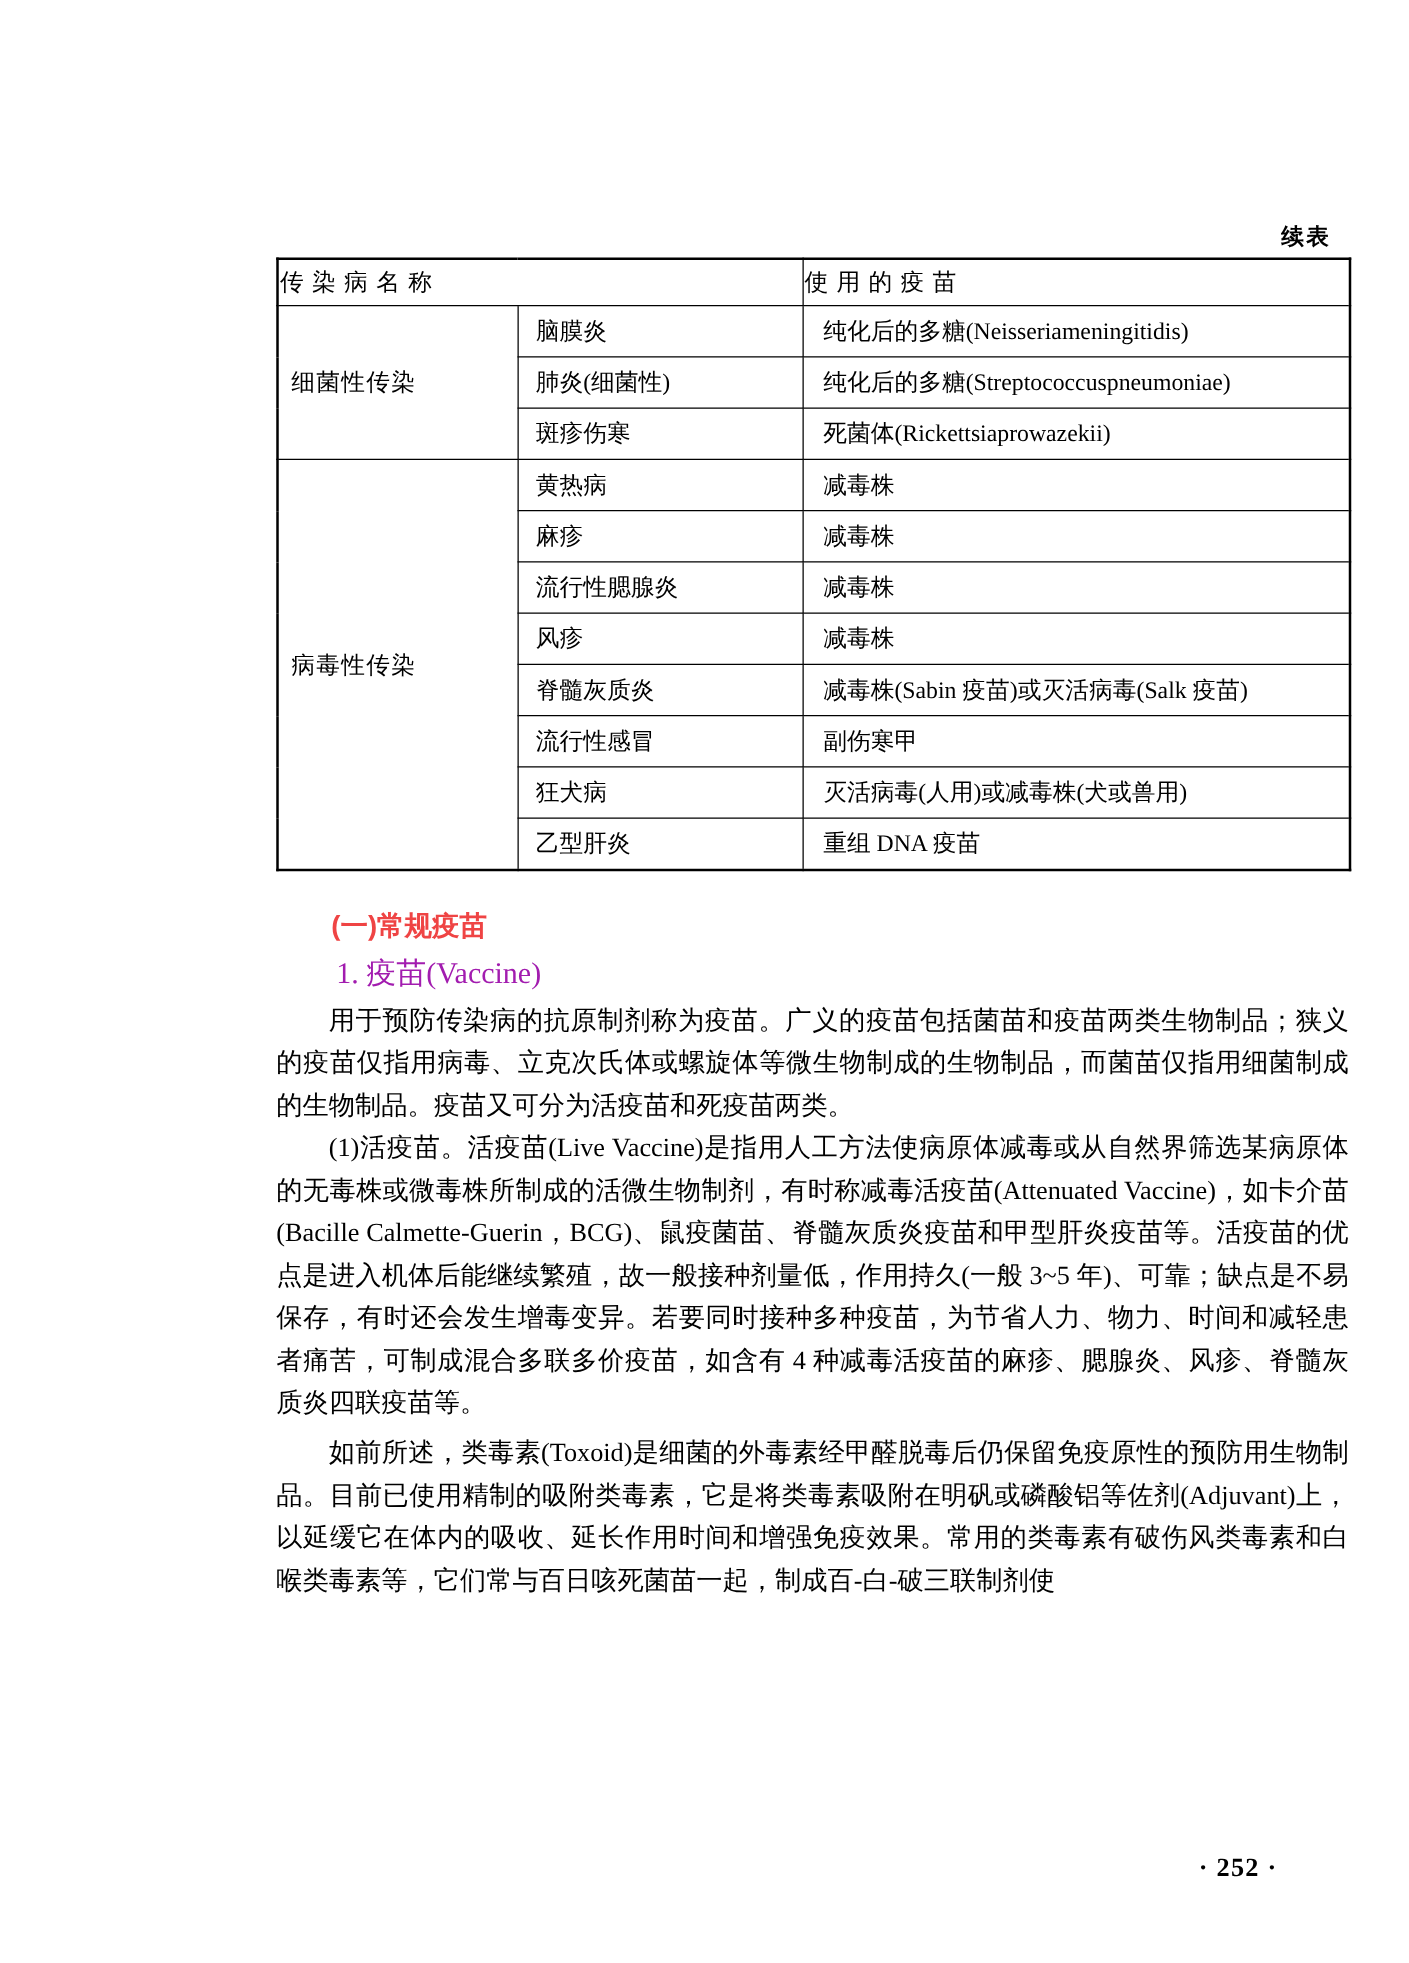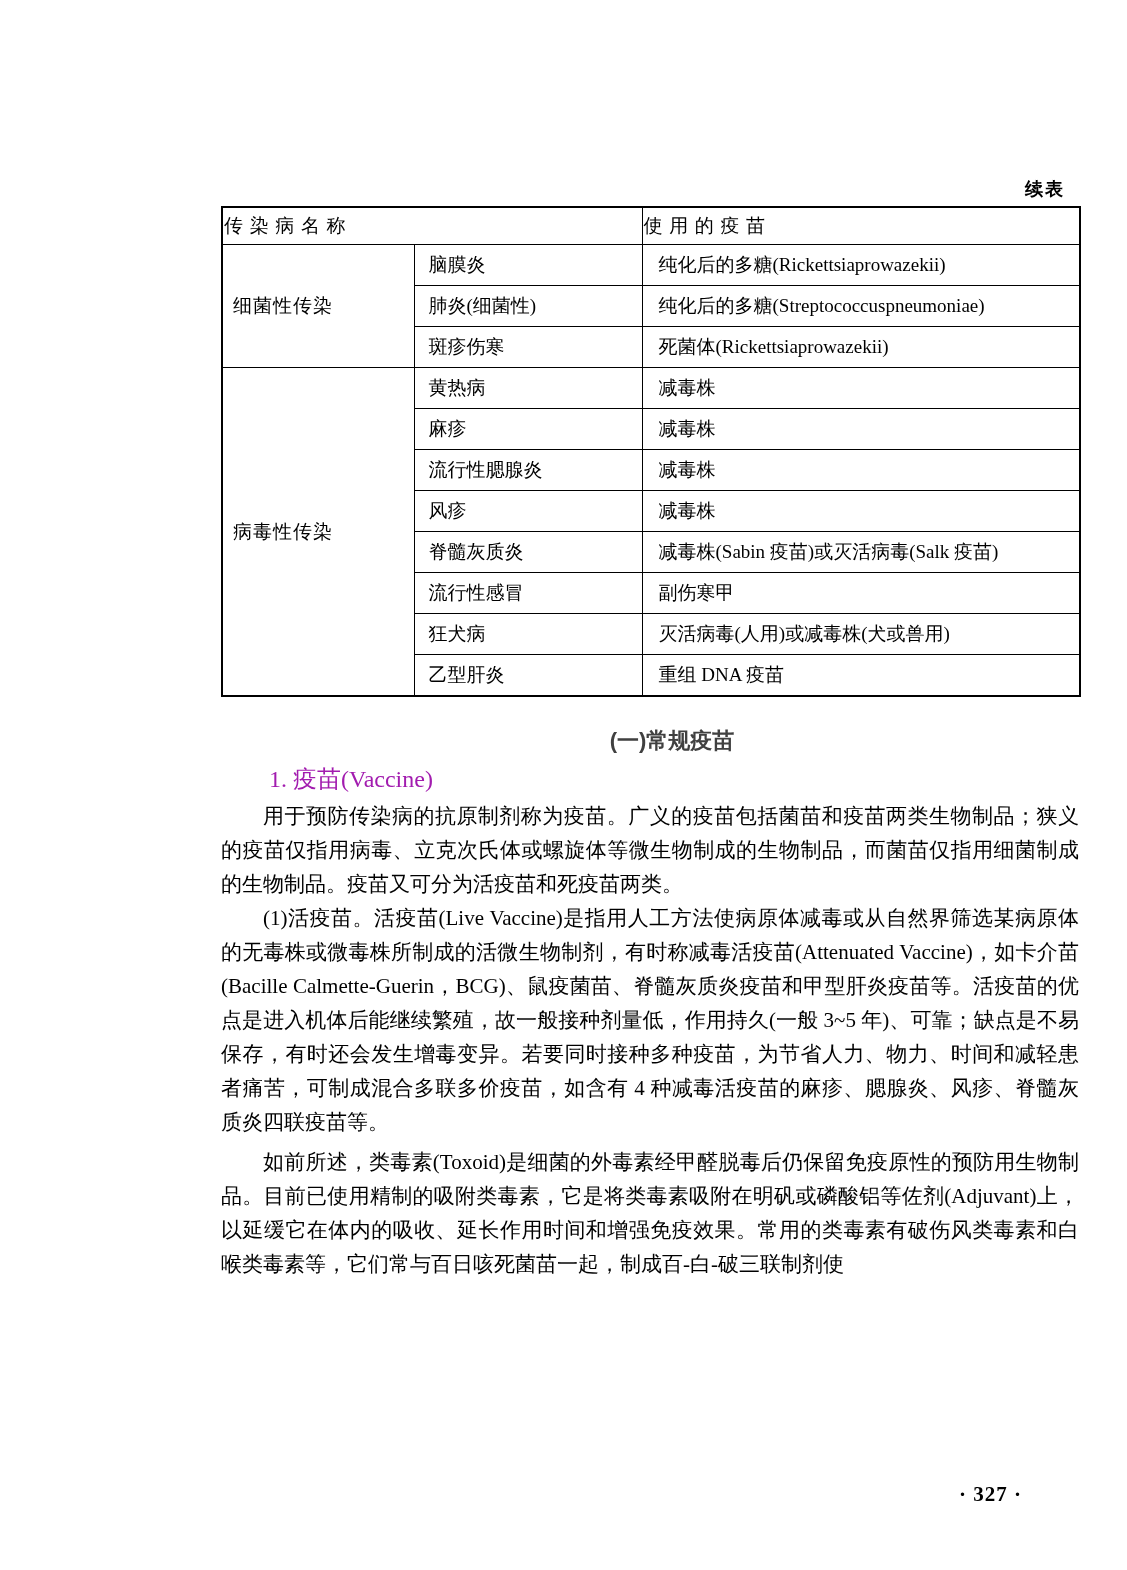--- a/index.html
+++ b/index.html
@@ -50,25 +50,24 @@
   col.c1 { width: 192px; }
   col.c2 { width: 228px; }
   col.c3 { width: 438px; }
   td.cat { text-align: left; letter-spacing: 1px; }
   td.disease { padding-left: 14px; }
   td.vaccine { padding-left: 16px; }
   .section-title {
     margin-top: 30px;
     font-size: 22px;
     font-weight: bold;
-    color: #404040;
+    color: #ef4444;
     text-indent: 2em;
     line-height: 28px;
     font-family: "Liberation Sans", "DejaVu Sans", sans-serif;
-    text-align: center;
   }
   .sub-title {
     margin-top: 10px;
     font-size: 24px;
     color: #a21caf;
     text-indent: 2em;
     line-height: 28px;
   }
   p.body {
     margin: 0;
@@ -104,21 +103,21 @@
     <thead>
       <tr>
         <th colspan="2">传染病名称</th>
         <th>使用的疫苗</th>
       </tr>
     </thead>
     <tbody>
       <tr>
         <td class="cat" rowspan="3">细菌性传染</td>
         <td class="disease">脑膜炎</td>
-        <td class="vaccine">纯化后的多糖(Rickettsiaprowazekii)</td>
+        <td class="vaccine">纯化后的多糖(Neisseriameningitidis)</td>
       </tr>
       <tr>
         <td class="disease">肺炎(细菌性)</td>
         <td class="vaccine">纯化后的多糖(Streptococcuspneumoniae)</td>
       </tr>
       <tr>
         <td class="disease">斑疹伤寒</td>
         <td class="vaccine">死菌体(Rickettsiaprowazekii)</td>
       </tr>
       <tr>
@@ -162,13 +161,13 @@
   <div class="sub-title">1. 疫苗(Vaccine)</div>
 
   <p class="body first">用于预防传染病的抗原制剂称为疫苗。广义的疫苗包括菌苗和疫苗两类生物制品；狭义的疫苗仅指用病毒、立克次氏体或螺旋体等微生物制成的生物制品，而菌苗仅指用细菌制成的生物制品。疫苗又可分为活疫苗和死疫苗两类。</p>
   <p class="body">(1)活疫苗。活疫苗(Live Vaccine)是指用人工方法使病原体减毒或从自然界筛选某病原体的无毒株或微毒株所制成的活微生物制剂，有时称减毒活疫苗(Attenuated Vaccine)，如卡介苗(Bacille Calmette-Guerin，BCG)、鼠疫菌苗、脊髓灰质炎疫苗和甲型肝炎疫苗等。活疫苗的优点是进入机体后能继续繁殖，故一般接种剂量低，作用持久(一般 3~5 年)、可靠；缺点是不易保存，有时还会发生增毒变异。若要同时接种多种疫苗，为节省人力、物力、时间和减轻患者痛苦，可制成混合多联多价疫苗，如含有 4 种减毒活疫苗的麻疹、腮腺炎、风疹、脊髓灰质炎四联疫苗等。</p>
 
 
   <p class="body first">如前所述，类毒素(Toxoid)是细菌的外毒素经甲醛脱毒后仍保留免疫原性的预防用生物制品。目前已使用精制的吸附类毒素，它是将类毒素吸附在明矾或磷酸铝等佐剂(Adjuvant)上，以延缓它在体内的吸收、延长作用时间和增强免疫效果。常用的类毒素有破伤风类毒素和白喉类毒素等，它们常与百日咳死菌苗一起，制成百-白-破三联制剂使</p>
 
 </div>
 
-<div class="page-number">· 327 ·</div>
+<div class="page-number">· 252 ·</div>
 
 </body></html>

